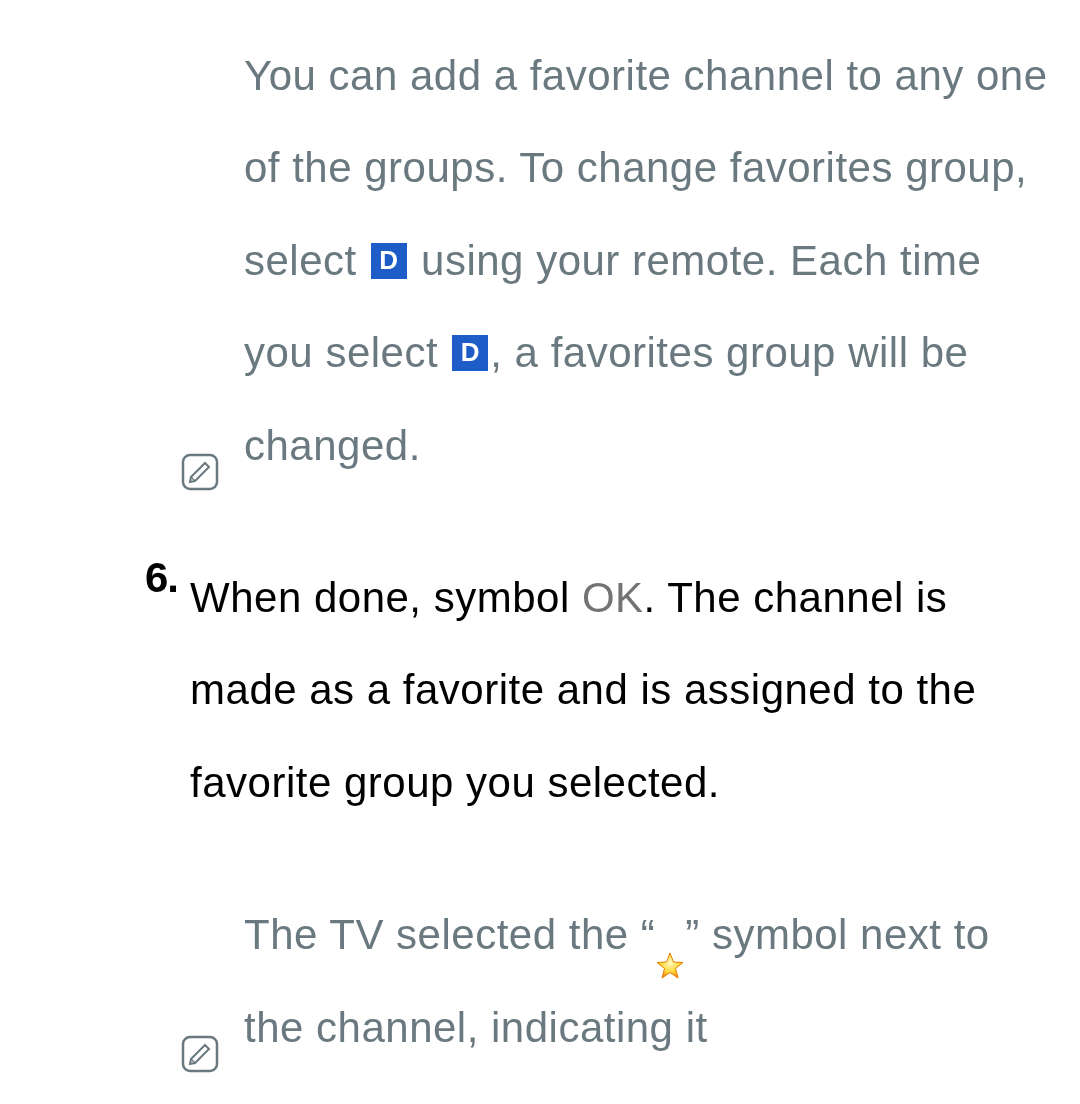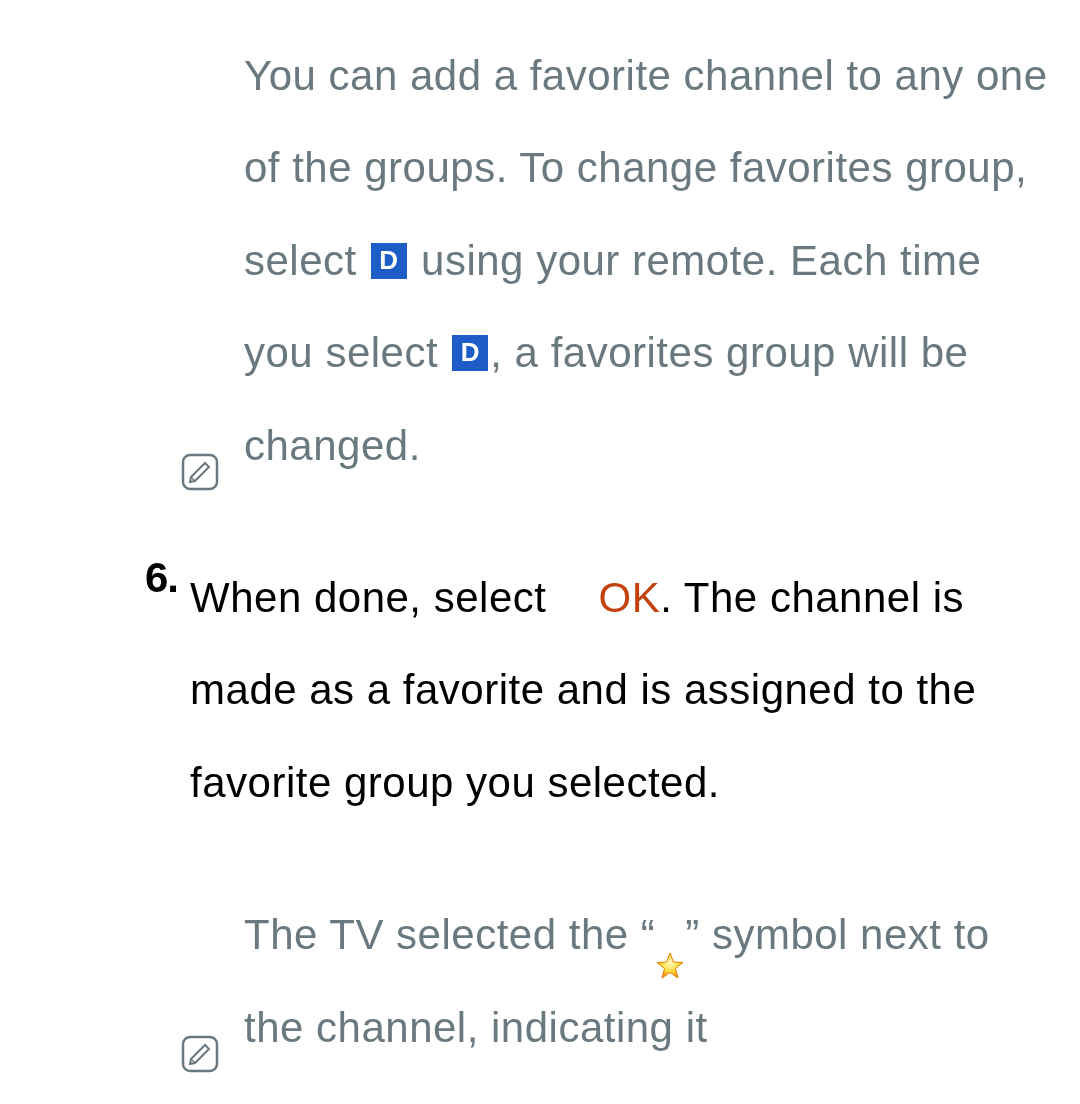--- a/index.html
+++ b/index.html
@@ -63,22 +63,21 @@
       margin-top: 2px;
       letter-spacing: -1px;
     }
     .step-text {
       font-size: 42px;
       line-height: 2.2;
       color: #000000;
       letter-spacing: 0.5px;
     }
     .ok-text {
-      color: #c2410c;
-      margin-left: 40px;
+      color: #737373;
     }
     .star-icon {
       display: inline-block;
       width: 30px;
       height: 30px;
       vertical-align: middle;
       position: relative;
       top: -2px;
     }
   </style>
@@ -98,21 +97,21 @@
         <span>D</span>
       </span><span> using your remote. Each time you select </span><span class="d-button">
         <span>D</span>
       </span><span>, a favorites group will be changed.</span>
   </div>
 </div>
 
 <div class="step-block">
   <span class="step-number">6.</span>
   <div class="step-text">
-    <span>When done, select </span><span class="ok-text">OK</span><span>. The channel is made as a favorite and is assigned to the favorite group you selected.</span>
+    <span>When done, symbol </span><span class="ok-text">OK</span><span>. The channel is made as a favorite and is assigned to the favorite group you selected.</span>
   </div>
 </div>
 
 <div class="note-block">
   <span class="note-icon">
     <svg viewBox="0 0 40 40" xmlns="http://www.w3.org/2000/svg">
       <rect x="3" y="3" width="34" height="34" rx="7" ry="7" fill="none" stroke="#6a797f" stroke-width="2.5"></rect>
       <path d="M 11 25 L 25 11 L 29 15 L 15 29 L 10 30 Z" fill="none" stroke="#6a797f" stroke-width="2"></path>
       <line x1="11" y1="25" x2="15" y2="29" stroke="#6a797f" stroke-width="1.5"></line>
     </svg>

